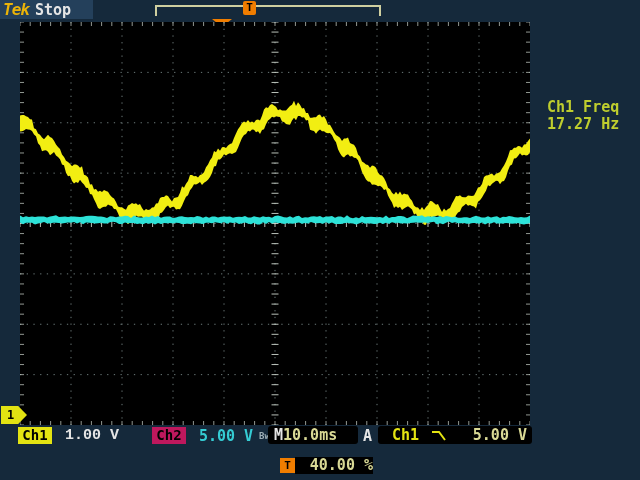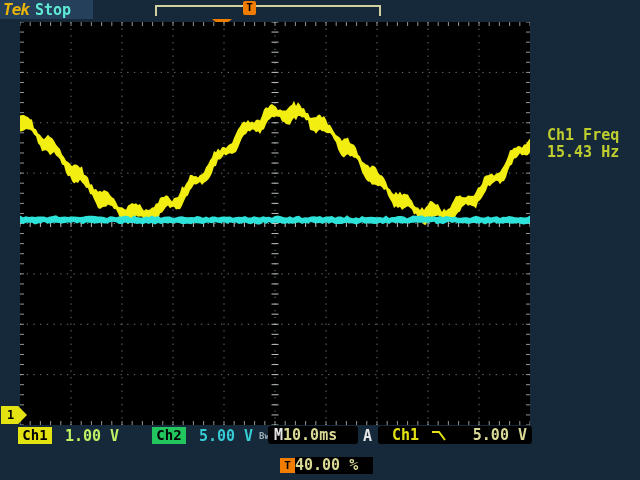--- a/index.html
+++ b/index.html
@@ -6,62 +6,62 @@
   body{
     width:640px;height:480px;position:relative;overflow:hidden;
     background:#15293b;
     font-family:"DejaVu Sans Mono","Liberation Mono",monospace;
     font-weight:bold;
   }
   .abs{position:absolute;}
   
   #topbar-bg{left:0;top:0;width:93px;height:19px;background:#24405b;}
   #tek-logo{left:3px;top:0;color:#eab308;font-style:italic;font-size:16px;letter-spacing:-1px;}
-  #status-text{left:35px;top:1px;color:#5eead4;font-size:15px;}
+  #status-text{left:35px;top:1px;color:#e5e5e5;font-size:15px;}
   
   #record-bar{left:155px;top:5px;width:222px;height:9px;
     border-top:2px solid #cfcfa0;border-left:2px solid #cfcfa0;border-right:2px solid #cfcfa0;}
   #record-trig-flag{left:243px;top:1px;width:13px;height:14px;background:#f07d00;border-radius:2px;
     color:#000;font-size:11px;text-align:center;line-height:14px;}
   
   #trig-pos-arrow{left:212px;top:19px;width:0;height:0;
     border-left:10px solid transparent;border-right:10px solid transparent;border-top:8px solid #f07d00;}
   #trig-pos-flag{left:212px;top:27px;width:20px;height:21px;background:#f07d00;
     clip-path:polygon(0 0,100% 0,100% 72%,50% 100%,0 72%);
     color:#000;font-size:13px;text-align:center;line-height:17px;}
   
   #graticule{left:20px;top:22px;width:510px;height:403px;background:#000;}
   
   #ch1-ground-marker{left:1px;top:406px;width:26px;height:18px;background:#e3e312;
     clip-path:polygon(0 0,66% 0,100% 50%,66% 100%,0 100%);
     color:#000;font-size:12px;line-height:18px;text-align:left;padding-left:6px;box-sizing:border-box;}
   
   .badge{height:17px;font-size:14px;line-height:17px;text-align:center;color:#000;}
   #ch1-badge{left:18px;top:427px;width:34px;background:#e3e312;}
-  #ch2-badge{left:152px;top:427px;width:34px;background:#22c55e;}
-  #ch1-scale{left:62px;top:427px;width:60px;color:#bef264;font-size:15px;text-align:center;}
+  #ch2-badge{left:152px;top:427px;width:34px;background:#be185d;}
+  #ch1-scale{left:62px;top:427px;width:60px;color:#e5e5e5;font-size:15px;text-align:center;font-family:Liberation Mono, monospace;}
   #ch2-scale{left:196px;top:427px;width:60px;color:#35ccd4;font-size:15px;text-align:center;}
   #bw-indicator{left:259px;top:431px;color:#9fb0b8;font-size:9px;}
   #timebase-pill{left:268px;top:426px;width:90px;height:18px;background:#000;border-radius:3px;
     display:flex;align-items:center;padding-left:6px;box-sizing:border-box;}
   #timebase-label{color:#e6e6e6;font-size:15px;}
   #timebase-value{color:#d9d995;font-size:15px;margin-left:0;}
   #trig-mode{left:363px;top:427px;color:#e6e6e6;font-size:15px;}
   #trigger-pill{left:378px;top:426px;width:154px;height:18px;background:#000;border-radius:3px;
     display:flex;align-items:center;padding:0 5px 0 14px;box-sizing:border-box;}
   #trig-source{color:#e3e312;font-size:15px;}
   #slope-icon{margin-left:12px;}
   #trig-level{color:#d9d995;font-size:15px;margin-left:auto;}
   
   #trig-pct-badge{left:280px;top:458px;width:15px;height:15px;background:#f07d00;
     color:#000;font-size:11px;line-height:15px;text-align:center;}
   #trig-pct-pill{left:295px;top:457px;width:78px;height:17px;background:#000;
-    color:#d9d995;font-size:15px;line-height:17px;text-align:left;}
-  
-  #measurement{left:547px;top:99px;color:#bfce2e;font-size:15px;line-height:17px;margin-top:28px;}
+    color:#d9d995;font-size:15px;line-height:17px;text-align:right;}
+  
+  #measurement{left:547px;top:99px;color:#bfce2e;font-size:15px;line-height:17px;}
   #datetime{left:538px;top:444px;color:#d9d9a0;font-size:15px;line-height:16px;}
 </style>
 </head>
 <body>
 
 <div class="abs" id="topbar-bg"></div>
 <div class="abs" id="tek-logo">Tek</div>
 <div class="abs" id="status-text">Stop</div>
 
 <div class="abs" id="record-bar"></div>
@@ -366,21 +366,21 @@
       <line x1="506" y1="402.9999999999997" x2="510" y2="402.9999999999997" stroke="#cfd8cf" stroke-width="1" opacity="0.7"></line>
       <polygon points="0,93.5 2,92.9 4,93.0 6,94.3 8,94.9 10,97.2 12,97.6 14,106.2 16,107.3 18,111.5 20,112.7 22,115.4 24,117.3 26,115.1 28,112.8 30,115.1 32,115.9 34,118.7 36,122.4 38,125.0 40,126.9 42,132.6 44,134.9 46,138.7 48,140.0 50,141.8 52,144.2 54,142.6 56,142.5 58,143.5 60,145.8 62,144.3 64,152.8 66,153.6 68,155.6 70,162.5 72,162.3 74,167.5 76,167.0 78,169.7 80,168.8 82,169.9 84,168.0 86,169.0 88,169.8 90,172.9 92,175.2 94,176.6 96,180.0 98,184.6 100,185.3 102,185.2 104,186.8 106,187.8 108,183.5 110,182.6 112,180.9 114,181.9 116,181.3 118,183.0 120,182.1 122,186.1 124,188.8 126,187.1 128,188.1 130,187.6 132,185.5 134,185.2 136,181.5 138,181.2 140,175.9 142,175.0 144,175.1 146,173.3 148,174.1 150,176.9 152,179.4 154,176.1 156,175.5 158,174.9 160,170.7 162,164.3 164,165.7 166,161.7 168,158.9 170,153.1 172,153.0 174,154.3 176,154.1 178,155.5 180,153.0 182,152.3 184,150.3 186,145.2 188,142.6 190,138.2 192,135.4 194,129.1 196,130.2 198,126.5 200,128.8 202,125.2 204,125.0 206,126.0 208,123.5 210,122.1 212,121.2 214,115.9 216,111.5 218,107.2 220,104.5 222,101.1 224,99.6 226,100.5 228,98.1 230,100.6 232,99.5 234,100.8 236,98.0 238,97.6 240,98.5 242,93.8 244,87.5 246,85.2 248,86.0 250,83.1 252,82.0 254,83.5 256,84.8 258,88.2 260,87.2 262,88.6 264,88.4 266,88.6 268,86.3 270,83.9 272,82.8 274,78.8 276,84.1 278,80.3 280,82.8 282,86.6 284,85.9 286,90.9 288,90.9 290,95.8 292,95.7 294,95.2 296,95.3 298,93.0 300,92.4 302,95.6 304,94.0 306,97.5 308,102.7 310,102.8 312,106.3 314,109.9 316,113.0 318,114.2 320,115.8 322,119.0 324,116.6 326,116.6 328,115.5 330,121.1 332,122.0 334,122.8 336,126.0 338,132.4 340,134.4 342,139.5 344,140.7 346,142.5 348,142.9 350,145.7 352,143.5 354,144.0 356,145.8 358,150.6 360,153.1 362,153.6 364,155.9 366,160.1 368,165.7 370,167.2 372,170.7 374,172.4 376,169.8 378,172.5 380,169.4 382,172.9 384,171.6 386,172.3 388,172.6 390,176.5 392,178.8 394,183.6 396,185.2 398,185.6 400,188.0 402,185.1 404,188.0 406,184.9 408,183.0 410,178.9 412,179.2 414,181.1 416,182.8 418,182.0 420,186.3 422,189.9 424,186.6 426,188.8 428,187.0 430,186.1 432,181.5 434,178.0 436,173.9 438,174.2 440,173.3 442,175.1 444,175.2 446,175.3 448,173.5 450,173.7 452,174.0 454,173.4 456,169.7 458,165.6 460,164.9 462,161.9 464,155.0 466,153.6 468,153.2 470,152.2 472,151.5 474,153.7 476,151.8 478,150.9 480,150.1 482,146.5 484,143.6 486,139.5 488,134.4 490,128.2 492,128.0 494,125.8 496,125.8 498,124.0 500,124.2 502,125.7 504,122.4 506,122.3 508,118.9 510,116.5 510,130.1 508,133.1 506,133.4 504,132.7 502,133.6 500,131.2 498,133.9 496,136.2 494,136.5 492,142.6 490,143.8 488,148.4 486,155.2 484,159.1 482,159.5 480,162.2 478,159.0 476,158.7 474,160.3 472,161.8 470,164.2 468,163.3 466,168.8 464,172.0 462,175.5 460,178.2 458,179.7 456,186.4 454,184.4 452,184.1 450,183.1 448,183.7 446,181.8 444,183.6 442,184.9 440,189.4 438,190.5 436,193.2 434,198.3 432,196.7 430,197.9 428,197.6 426,200.3 424,198.2 422,195.1 420,194.4 418,193.6 416,194.0 414,194.4 412,195.2 410,194.4 408,197.6 406,202.7 404,202.8 402,199.5 400,198.7 398,196.2 396,191.6 394,192.4 392,187.4 390,185.8 388,184.3 386,185.3 384,186.5 382,187.9 380,184.8 378,186.0 376,184.3 374,185.9 372,180.4 370,177.2 368,173.6 366,167.3 364,168.1 362,165.2 360,163.8 358,164.2 356,162.9 354,162.6 352,162.7 350,159.8 348,159.4 346,157.5 344,153.7 342,149.9 340,143.7 338,138.2 336,135.9 334,135.7 332,133.9 330,134.6 328,132.3 326,133.3 324,135.6 322,134.3 320,131.3 318,127.3 316,120.3 314,117.5 312,113.2 310,111.0 308,111.3 306,110.8 304,109.2 302,109.2 300,107.4 298,108.9 296,111.8 294,109.0 292,108.5 290,107.8 288,98.0 286,98.4 284,95.2 282,95.5 280,94.0 278,94.0 276,98.2 274,95.8 272,98.5 270,102.8 268,102.6 266,102.1 264,100.1 262,99.6 260,95.0 258,94.8 256,94.2 254,95.5 252,94.7 250,97.1 248,98.6 246,102.2 244,107.3 242,108.1 240,112.0 238,109.3 236,110.3 234,107.8 232,107.4 230,109.4 228,108.7 226,112.1 224,113.1 222,116.0 220,120.7 218,125.8 216,130.0 214,131.0 212,132.0 210,131.3 208,132.0 206,133.4 204,132.3 202,135.5 200,137.4 198,137.4 196,143.9 194,144.6 192,151.1 190,155.0 188,157.8 186,159.5 184,160.8 182,163.1 180,160.1 178,161.5 176,162.4 174,162.3 172,165.8 170,168.3 168,173.3 166,174.7 164,179.0 162,183.8 160,187.2 158,187.1 156,187.6 154,184.7 152,184.9 150,186.3 148,183.6 146,185.1 144,188.1 142,190.6 140,191.3 138,198.6 136,200.4 134,199.7 132,200.2 130,200.1 128,198.6 126,195.6 124,197.2 122,194.6 120,194.6 118,194.7 116,193.5 114,198.4 112,196.4 110,200.3 108,201.9 106,199.7 104,199.1 102,196.6 100,196.2 98,191.2 96,187.2 94,187.1 92,183.9 90,183.5 88,182.6 86,184.7 84,184.7 82,185.6 80,186.9 78,185.9 76,181.3 74,177.2 72,172.5 70,171.9 68,166.1 66,165.7 64,162.4 62,160.5 60,157.8 58,160.9 56,160.1 54,161.6 52,158.9 50,153.7 48,154.3 46,150.7 44,143.3 42,142.5 40,137.2 38,134.9 36,133.6 34,129.9 32,131.7 30,133.3 28,129.8 26,128.3 24,128.5 22,129.2 20,123.5 18,121.3 16,114.2 14,112.4 12,109.1 10,107.7 8,107.4 6,106.9 4,108.4 2,109.2 0,109.6" fill="#f2ee12"></polygon>
       <polygon points="0,193.4 3,195.2 6,194.2 9,195.1 12,194.6 15,195.1 18,194.6 21,194.5 24,194.4 27,195.4 30,194.6 33,193.9 36,193.3 39,195.0 42,194.7 45,194.4 48,195.1 51,194.6 54,194.4 57,194.7 60,195.0 63,194.8 66,194.0 69,193.8 72,193.7 75,193.9 78,194.6 81,194.5 84,195.0 87,196.1 90,194.3 93,194.6 96,195.2 99,194.4 102,194.4 105,193.7 108,193.9 111,195.9 114,193.5 117,195.0 120,195.5 123,195.5 126,194.5 129,195.1 132,193.5 135,195.0 138,194.1 141,195.7 144,194.8 147,194.6 150,194.5 153,196.1 156,195.5 159,194.5 162,194.3 165,195.0 168,195.3 171,194.9 174,195.2 177,193.9 180,194.6 183,195.8 186,194.5 189,195.7 192,194.6 195,194.4 198,195.5 201,194.8 204,194.5 207,194.7 210,194.4 213,195.8 216,194.9 219,194.7 222,194.9 225,194.1 228,195.6 231,195.6 234,194.3 237,195.0 240,195.5 243,194.2 246,194.9 249,194.8 252,195.7 255,194.1 258,193.6 261,194.3 264,195.2 267,195.6 270,194.2 273,195.8 276,194.3 279,193.8 282,195.9 285,195.3 288,195.6 291,194.6 294,194.2 297,194.8 300,193.9 303,195.5 306,194.4 309,194.6 312,194.0 315,195.7 318,194.4 321,194.5 324,195.8 327,193.3 330,195.4 333,196.2 336,195.2 339,196.2 342,194.1 345,195.3 348,194.9 351,194.7 354,195.0 357,195.2 360,194.9 363,195.7 366,193.6 369,196.1 372,195.1 375,194.9 378,194.0 381,194.0 384,194.5 387,196.2 390,195.1 393,193.4 396,193.7 399,194.0 402,193.3 405,195.0 408,194.3 411,194.7 414,194.3 417,194.9 420,194.0 423,195.3 426,194.1 429,194.4 432,195.2 435,194.5 438,195.7 441,195.7 444,195.2 447,195.2 450,195.9 453,194.7 456,193.7 459,194.8 462,195.5 465,195.4 468,194.2 471,195.6 474,194.8 477,194.2 480,196.0 483,194.8 486,194.9 489,194.0 492,194.4 495,195.2 498,195.5 501,194.9 504,195.4 507,195.2 510,193.5 510,201.1 507,201.8 504,202.4 501,202.0 498,200.9 495,201.6 492,201.8 489,201.2 486,200.9 483,201.4 480,201.6 477,201.6 474,200.3 471,201.5 468,200.9 465,202.4 462,200.6 459,201.7 456,201.0 453,200.9 450,201.5 447,201.7 444,201.1 441,201.3 438,201.3 435,200.3 432,200.9 429,199.6 426,200.8 423,202.2 420,201.3 417,202.2 414,199.7 411,200.2 408,200.9 405,200.6 402,200.8 399,200.7 396,200.6 393,200.8 390,200.9 387,201.5 384,201.3 381,201.6 378,200.7 375,201.1 372,200.3 369,201.8 366,200.8 363,202.1 360,200.7 357,201.7 354,201.9 351,201.4 348,201.2 345,201.7 342,200.2 339,201.6 336,202.6 333,201.6 330,201.2 327,200.7 324,201.2 321,201.9 318,201.9 315,202.1 312,200.5 309,201.5 306,200.3 303,201.7 300,200.9 297,201.2 294,201.0 291,200.1 288,201.4 285,201.0 282,201.8 279,200.4 276,201.0 273,201.7 270,201.4 267,201.3 264,202.0 261,200.9 258,200.9 255,200.5 252,201.5 249,200.0 246,202.0 243,200.2 240,202.5 237,202.5 234,200.7 231,202.2 228,201.5 225,200.6 222,201.2 219,202.0 216,200.6 213,201.1 210,200.6 207,201.7 204,200.0 201,201.3 198,200.7 195,200.2 192,201.3 189,200.7 186,200.7 183,202.0 180,201.6 177,201.2 174,200.7 171,202.2 168,201.5 165,202.0 162,201.9 159,200.9 156,200.7 153,201.6 150,200.9 147,201.2 144,201.0 141,201.9 138,200.9 135,202.4 132,201.0 129,201.8 126,201.1 123,202.2 120,201.6 117,202.0 114,201.1 111,201.0 108,201.2 105,200.4 102,202.0 99,201.9 96,200.3 93,199.8 90,200.2 87,201.4 84,201.5 81,200.8 78,201.2 75,201.5 72,200.9 69,200.7 66,200.5 63,202.3 60,200.3 57,201.6 54,200.0 51,200.8 48,200.6 45,201.1 42,201.6 39,201.0 36,200.8 33,200.8 30,201.6 27,201.3 24,199.9 21,201.0 18,201.6 15,202.6 12,200.7 9,200.8 6,200.8 3,202.3 0,200.6" fill="#2de2d8"></polygon>
     </svg>
 </div>
 
 <div class="abs" id="ch1-ground-marker">1</div>
 
 <div class="abs" id="measurement">
   <div>Ch1 Freq</div>
-  <div>15.43 Hz</div>
+  <div>17.27 Hz</div>
 </div>
 
 <div class="abs badge" id="ch1-badge">Ch1</div>
 <div class="abs" id="ch1-scale">1.00 V</div>
 <div class="abs badge" id="ch2-badge">Ch2</div>
 <div class="abs" id="ch2-scale">5.00 V</div>
 <div class="abs" id="bw-indicator">Bw</div>
 
 <div class="abs" id="timebase-pill">
   <span id="timebase-label">M</span>

